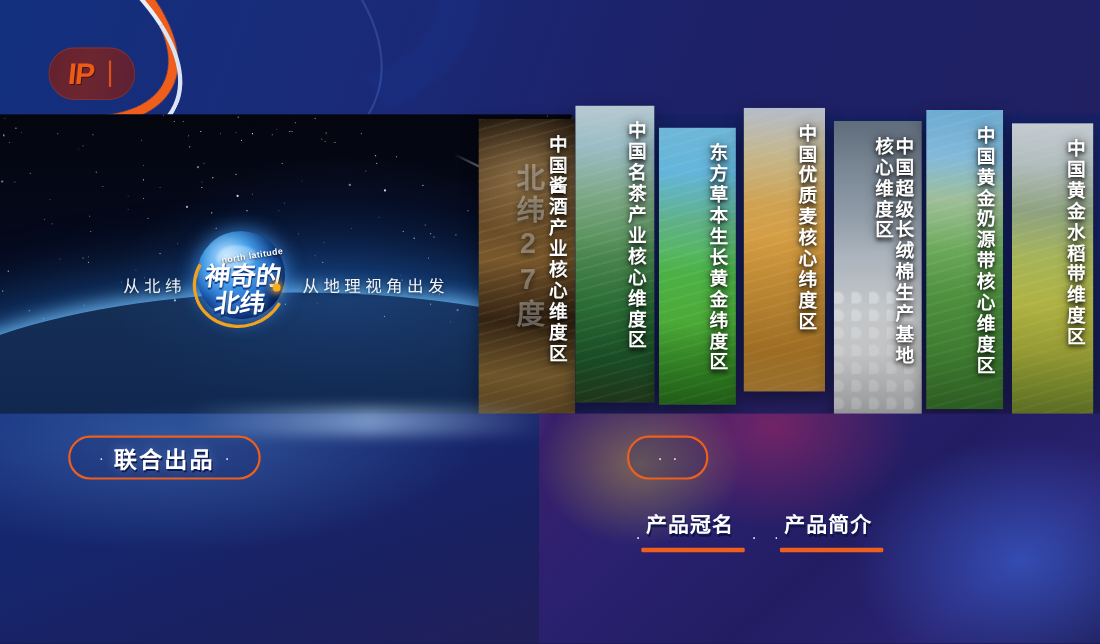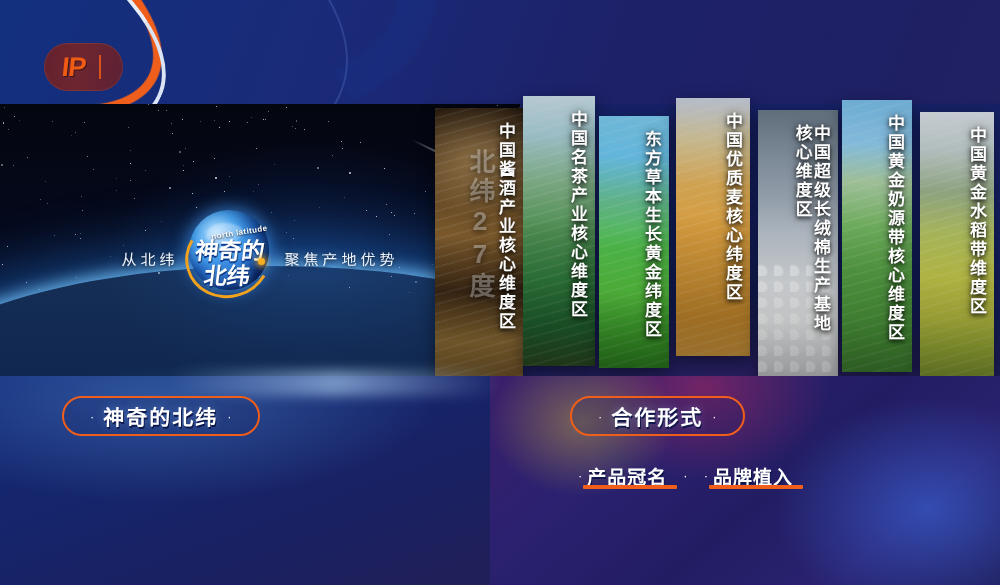--- a/index.html
+++ b/index.html
@@ -259,21 +259,21 @@
   }
 
   .coop-list {
     position:absolute; left:578px; top:462px; width:400px;
     display:flex; align-items:flex-end; gap:16px;
   }
   .coop-item { display:flex; align-items:flex-end; gap:5px; }
   .coop-item .cdot { color:#ffffff; font-size:13px; line-height:1.9; }
   .coop-item .clabel {
     position:relative; font-size:19px; font-weight:900; color:#ffffff;
-    letter-spacing:1px; padding-bottom:0;
+    letter-spacing:1px; padding-bottom:12px;
     text-shadow:1px 2px 0 rgba(10,20,70,.85);
   }
   .coop-item .clabel:after {
     content:""; position:absolute; left:-4px; right:-10px; bottom:0;
     height:4px; background:#ef5f1b; border-radius:1px;
   }
 </style>
 </head>
 <body>
 
@@ -454,21 +454,21 @@
         <div class="logo-globe"></div>
         <div class="logo-ring"></div>
         <div class="logo-en">north latitude</div>
         <div class="logo-cn">
           <span class="l1">神奇的</span>
           <span class="l2">北纬</span>
         </div>
         <div class="logo-dot"></div>
       </div>
 
-      <span class="hero-post">聚焦产地优势</span>
+      <span class="hero-post">从地理视角出发</span>
     </div>
   </div>
 
   <div class="cards" id="card-strip">
       <div class="card" style="left: 5px; top: 20px; width: 88px; height: 278px;">
         <div class="cimg art-liquor">
           <div class="tex-rows"></div>
         </div>
         <div class="shade"></div>
         <div class="watermark">北纬27度</div>
@@ -534,38 +534,37 @@
     </div>
 
   <div class="bottom">
     <div class="bg-left"></div>
     <div class="bg-right"></div>
     <div class="glint"></div>
   </div>
 
   <div class="pill" id="pill-left">
     <span class="dot">·</span>
-    <span class="ptxt">神奇的北纬</span>
+    <span class="ptxt">联合出品</span>
     <span class="dot">·</span>
   </div>
 
   <div class="pill" id="pill-right">
     <span class="dot">·</span>
-    <span class="ptxt">合作形式</span>
     <span class="dot">·</span>
   </div>
 
 
   <div class="coop-list" id="coop-list">
       <div class="coop-item">
         <span class="cdot">·</span>
         <span class="clabel">产品冠名</span>
       </div>
       <div class="coop-item">
         <span class="cdot">·</span>
       </div>
       <div class="coop-item">
         <span class="cdot">·</span>
-        <span class="clabel">品牌植入</span>
+        <span class="clabel">产品简介</span>
       </div>
     </div>
 
 </div>
 
 </body></html>

